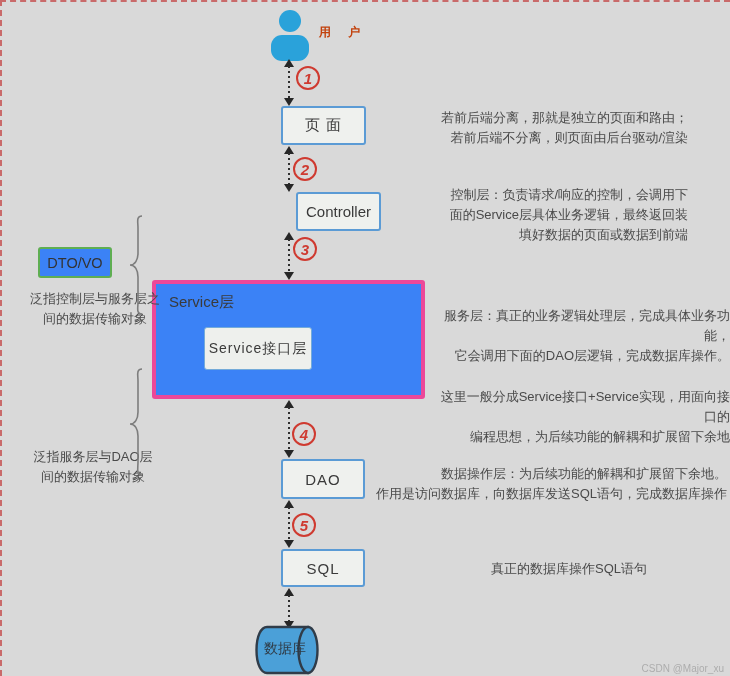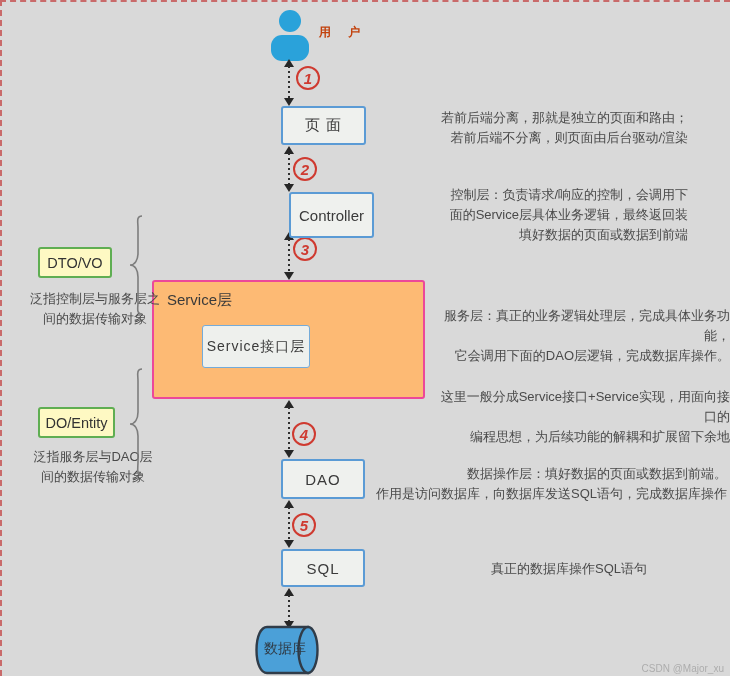--- a/index.html
+++ b/index.html
@@ -11,27 +11,27 @@
   
   .node{
     position:absolute;box-sizing:border-box;
     background:#eff1ee;border:2px solid #5b9bd5;border-radius:3px;
     display:flex;align-items:center;justify-content:center;
     font-size:15px;color:#3a3a3a;letter-spacing:1px;margin-left:34px;
   }
   .node.inner{border-width:1.5px;border-color:#74abd9;font-size:14px;background:#eef0ed;}
   .service-wrap{
     position:absolute;box-sizing:border-box;
-    background:#fdba74;border:2px solid #ec4899;border-radius:3px;
+    background:#3b82f6;border:4px solid #ec4899;border-radius:3px;
   }
   .service-label{position:absolute;left:13px;top:9px;font-size:15px;color:#3a3a3a;}
   
   .gnode{
     position:absolute;box-sizing:border-box;
-    background:#fef9c3;border:2px solid #5fae52;border-radius:3px;
+    background:#3b82f6;border:2px solid #5fae52;border-radius:3px;
     display:flex;align-items:center;justify-content:center;
     font-size:14.5px;color:#333;
   }
   .caption{
     position:absolute;width:150px;text-align:center;
     font-size:13px;line-height:1.55;color:#4a4a4a;white-space:pre-line;padding-left:20px;
   }
   
   .anno{
     position:absolute;font-size:13px;line-height:1.55;color:#4a4a4a;white-space:pre-line;text-align:right;
@@ -87,60 +87,59 @@
       <div class="dash"></div>
     </div>
 
   <div class="step" style="left:294px;top:64px">1</div>
   <div class="step" style="left:291px;top:155px">2</div>
   <div class="step" style="left:291px;top:235px">3</div>
   <div class="step" style="left:290px;top:420px">4</div>
   <div class="step" style="left:290px;top:511px">5</div>
 
   <div class="node" style="left:245px;top:104px;width:85px;height:39px">页 面</div>
-  <div class="node" style="left:253px;top:190px;width:85px;height:46px;letter-spacing:0">Controller</div>
+  <div class="node" style="left:260px;top:190px;width:85px;height:39px;letter-spacing:0">Controller</div>
 
   <div class="service-wrap" style="left:150px;top:278px;width:273px;height:119px">
     <div class="service-label">Service层</div>
     <div class="node inner" style="left:14px;top:43px;width:108px;height:43px">Service接口层</div>
   </div>
 
   <div class="node" style="left:245px;top:457px;width:84px;height:40px">DAO</div>
   <div class="node" style="left:245px;top:547px;width:84px;height:38px">SQL</div>
 
   <svg style="left:250px;top:622px" width="72" height="52" viewBox="0 0 72 52">
     <path d="M56 3 L15 3 C9 3 4.5 12 4.5 26 C4.5 40 9 49 15 49 L56 49 Z" fill="#4ba0d8" stroke="#303c49" stroke-width="2.4"></path>
     <ellipse cx="56" cy="26" rx="9.5" ry="23" fill="#4ba0d8" stroke="#303c49" stroke-width="2.4"></ellipse>
   </svg>
   <div class="db-label" style="left:254px;top:638px;width:58px">数据库</div>
 
   <div class="gnode" style="left:36px;top:245px;width:74px;height:31px">DTO/VO</div>
   <div class="caption" style="left:-2px;top:287px">泛指控制层与服务层之
 间的数据传输对象</div>
 
-  <div class="gnode" style="left:36px;top:405px;width:77px;height:31px">DO/Entity</div>
   <div class="caption" style="left:-4px;top:445px">泛指服务层与DAO层
 间的数据传输对象</div>
 
   <svg style="left:126px;top:213px" width="16" height="100" viewBox="0 0 16 100">
     <path d="M14 1 C8 1 10 7 10 13 L10 38 C10 45 7 50 2 50 C7 50 10 55 10 62 L10 87 C10 93 8 99 14 99" fill="none" stroke="#7d7d7d" stroke-width="1.6"></path>
   </svg>
   <svg style="left:126px;top:366px" width="16" height="108" viewBox="0 0 16 108">
     <path d="M14 1 C8 1 10 7 10 13 L10 44 C10 51 7 56 2 56 C7 56 10 61 10 68 L10 94 C10 100 8 107 14 107" fill="none" stroke="#7d7d7d" stroke-width="1.6"></path>
   </svg>
 
   <div class="anno" style="left:346px;top:106px;width:340px">若前后端分离，那就是独立的页面和路由；
 若前后端不分离，则页面由后台驱动/渲染</div>
   <div class="anno" style="left:346px;top:183px;width:340px">控制层：负责请求/响应的控制，会调用下
 面的Service层具体业务逻辑，最终返回装
 填好数据的页面或数据到前端</div>
   <div class="anno" style="left:428px;top:304px;width:300px">服务层：真正的业务逻辑处理层，完成具体业务功能，
 它会调用下面的DAO层逻辑，完成数据库操作。
 
 这里一般分成Service接口+Service实现，用面向接口的
 编程思想，为后续功能的解耦和扩展留下余地</div>
-  <div class="anno" style="left:345px;top:462px;width:380px">数据操作层：填好数据的页面或数据到前端。
+  <div class="anno" style="left:345px;top:462px;width:380px">数据操作层：为后续功能的解耦和扩展留下余地。
 作用是访问数据库，向数据库发送SQL语句，完成数据库操作</div>
   <div class="anno" style="left:345px;top:557px;width:300px">真正的数据库操作SQL语句</div>
 
   <div class="watermark">CSDN @Major_xu</div>
 
 </div>
 
 </body></html>

